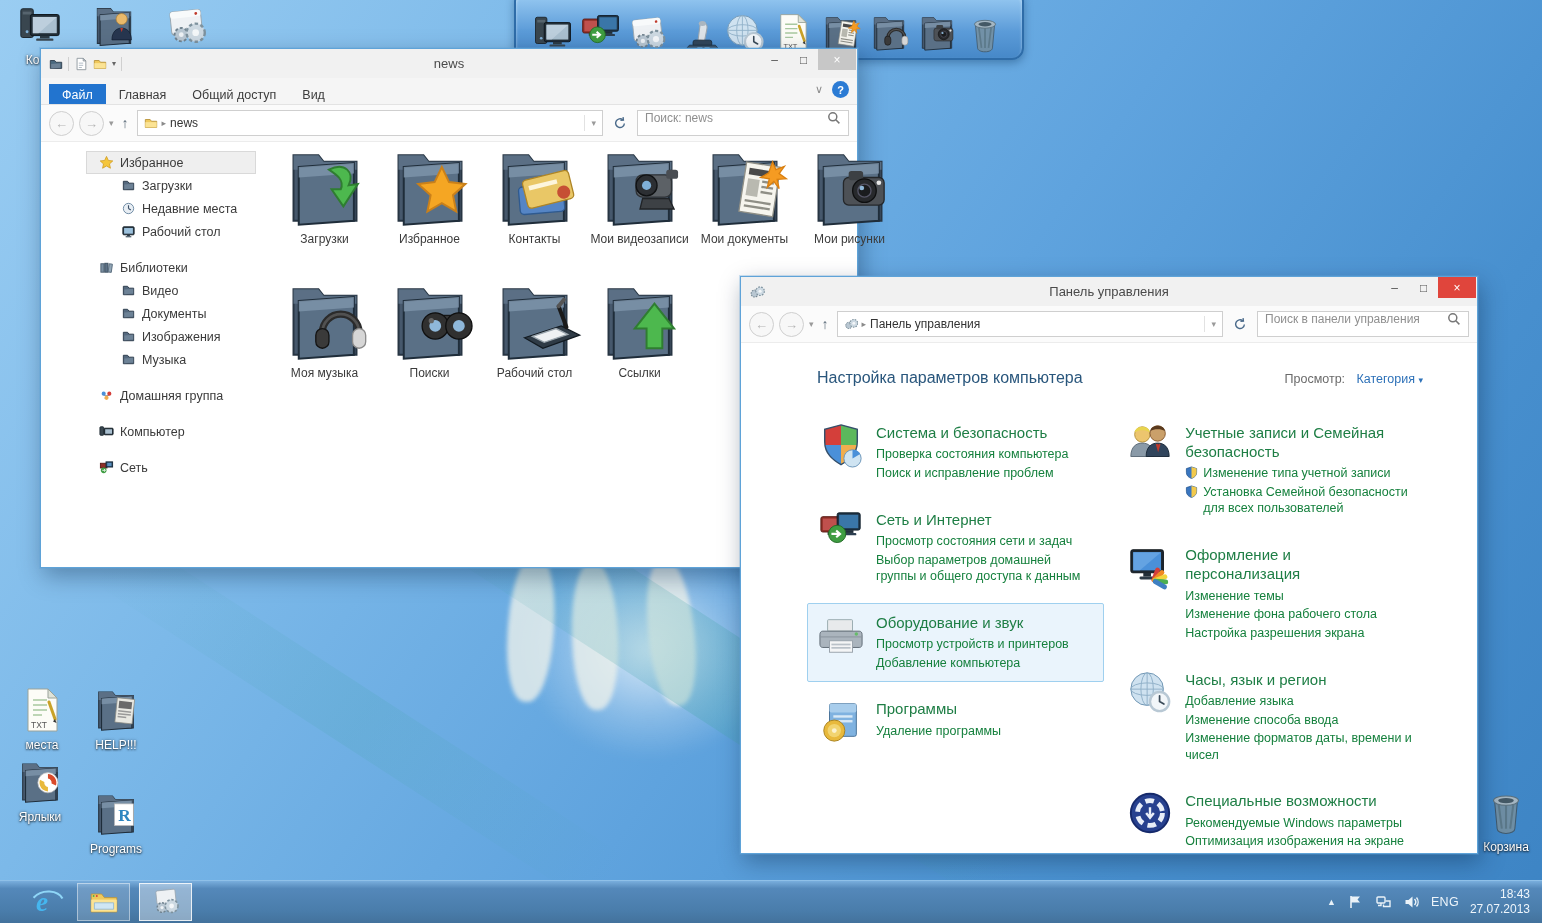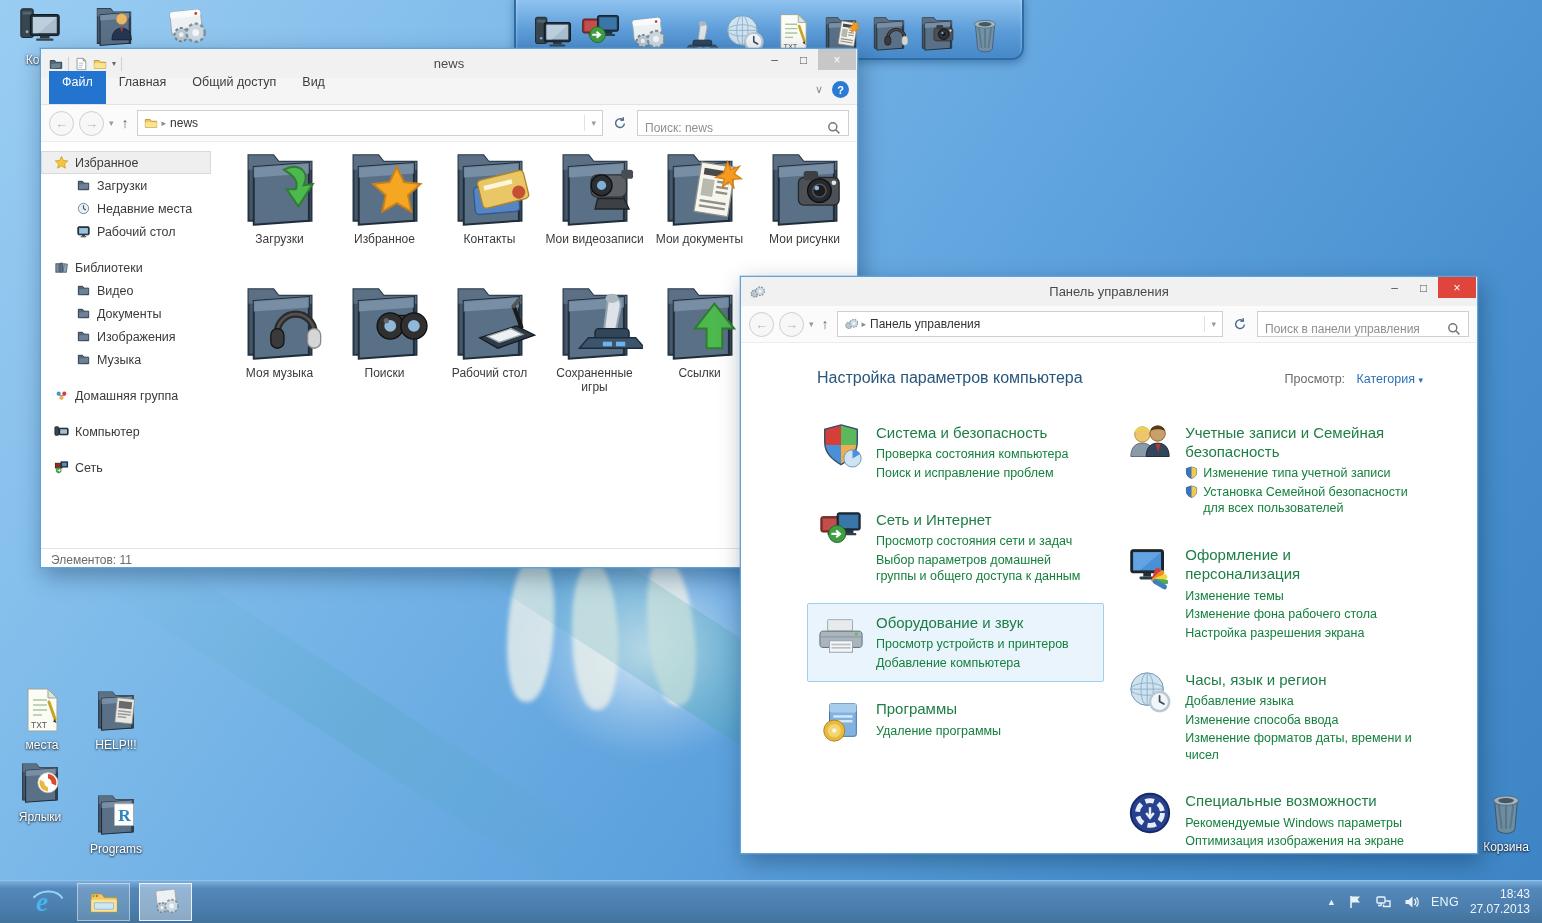--- a/index.html
+++ b/index.html
@@ -46,38 +46,38 @@
   .navrow{height:36px;display:flex;align-items:center;gap:5px;padding:0 8px;background:#fbfbfb;border-bottom:1px solid #ececec;}
   .navbtn{width:23px;height:23px;border:1px solid #cfcfcf;border-radius:50%;color:#b5b5b5;font-size:13px;
     display:flex;align-items:center;justify-content:center;background:#f7f7f7;}
   .smallglyph{color:#9a9a9a;font-size:9px;}
   .upbtn{color:#5a6a78;font-size:14px;padding:0 3px;}
   .addr{flex:1;height:24px;border:1px solid #cfcfcf;background:#fff;display:flex;align-items:center;padding:0 6px;gap:4px;font-size:12px;color:#333;}
   .addr .crumb{color:#8a8a8a;font-size:9px;}
   .addr .spacer{flex:1;}
   .addr .ddn{color:#9a9a9a;font-size:9px;border-left:1px solid #e2e2e2;padding-left:6px;height:16px;display:flex;align-items:center;}
   .refr{width:24px;height:24px;display:flex;align-items:center;justify-content:center;}
-  .searchbox{width:196px;height:24px;border:1px solid #cfcfcf;background:#fff;display:flex;align-items:flex-end;padding:0 7px;gap:6px;}
+  .searchbox{width:196px;height:24px;border:1px solid #cfcfcf;background:#fff;display:flex;align-items:flex-start;padding:0 7px;gap:6px;}
   .searchbox .ph{flex:1;font-size:12px;color:#8f8f8f;white-space:nowrap;overflow:hidden;}
   .mini-ic svg{width:14px;height:14px;display:block;}
 
   
   #news-win{left:40px;top:48px;width:818px;height:520px;z-index:3;}
   #qat{display:flex;align-items:center;gap:5px;padding-left:8px;z-index:2;}
   #qat .sep{width:1px;height:14px;background:#d0d0d0;}
   #qat .q{display:flex;align-items:center;}
   #qat .ddn{font-size:8px;color:#666;}
   .ribbon{height:26px;background:#f5f5f5;border-bottom:1px solid #e3e3e3;display:flex;align-items:flex-end;position:relative;}
-  .rtab{font-size:12.5px;color:#3c3c3c;padding:4px 13px 15px;cursor:default;}
+  .rtab{font-size:12.5px;color:#3c3c3c;padding:4px 13px 2px;cursor:default;}
   .rtab.active{background:#2274cf;color:#fff;margin-left:8px;}
   .rib-right{position:absolute;right:8px;top:3px;display:flex;align-items:center;gap:9px;}
   .rib-right .chev{color:#8a8a8a;font-size:11px;}
   .helpbtn{width:17px;height:17px;border-radius:50%;background:#2b7bd4;color:#fff;font-size:11px;font-weight:bold;
     display:flex;align-items:center;justify-content:center;}
-  #news-body{display:flex;height:406px;}
+  #news-body{display:flex;height:406px;padding-left:45px;}
   #news-side{width:170px;padding-top:9px;box-sizing:border-box;flex-shrink:0;}
   .side-item{display:flex;align-items:center;gap:6px;height:21px;font-size:12.5px;color:#3a3a3a;padding-left:12px;border:1px solid transparent;}
   .side-item.lvl1{padding-left:34px;}
   .side-item.gap{margin-top:13px;}
   .side-item.selected{background:#efefef;border-color:#d9d9d9;}
   .side-item .sic svg{width:15px;height:15px;display:block;}
   #news-tiles{flex:1;padding:4px 0 0 16px;display:grid;grid-template-columns:repeat(6,105px);grid-auto-rows:134px;}
   .tile{text-align:center;}
   .tile .tic svg{width:96px;height:84px;}
   .tile .tlb{display:block;font-size:12px;color:#3b3b3b;line-height:1.18;margin-top:-2px;}
@@ -657,40 +657,23 @@
                   <path d="M34 43 l18 -6 9 4.5 -18 6 z" fill="#eef1f3" stroke="#9aa5ad"></path>
                   <path d="M54 20 l6 16" stroke="#1a1a1a" stroke-width="3" stroke-linecap="round"></path>
                   <path d="M54 20 l4 -5" stroke="#555555" stroke-width="3" stroke-linecap="round"></path>
                 </g>
               </svg></span><span class="tlb">Рабочий стол</span></div>
           <div class="tile"><span class="tic"><svg viewBox="0 0 72 64">
                 <path d="M12 7 h19 l4 5 h25 v45 h-48 z" fill="#46586c" stroke="#273543" stroke-width="1.5"></path>
                 <path d="M12 7 h19 l4 5 h25 v6 h-48 z" fill="#5d7288" opacity="0.9"></path>
                 <path d="M16 16 l42 -3 v44 l-42 3 z" fill="#5a7086" stroke="#1f2d3a" stroke-width="1.5"></path>
                 <path d="M16 16 l42 -3 v8 l-42 3 z" fill="#7d93a9" opacity="0.85"></path>
-                <g>
-                  <path d="M46 14 c7 -3 11 1 9 9 l-3 15 -9 -1 z" fill="#dde3e8" stroke="#97a5b1" stroke-width="1.5"></path>
-                  <ellipse cx="49" cy="14" rx="5" ry="3.5" fill="#aab6c0"></ellipse>
-                  <rect x="36" y="37" width="26" height="9" rx="3" fill="#31465a" stroke="#16242f"></rect>
-                  <path d="M31 44 h36 l7 8 h-50 z" fill="#3c556c" stroke="#1b2c3a"></path>
-                  <rect x="42" y="47" width="7" height="3.5" fill="#6db3e8"></rect>
-                  <rect x="52" y="47" width="7" height="3.5" fill="#6db3e8"></rect>
-                </g>
-              </svg></span><span class="tlb">Сохраненные игры</span></div>
-          <div class="tile"><span class="tic"><svg viewBox="0 0 72 64">
-                <path d="M12 7 h19 l4 5 h25 v45 h-48 z" fill="#46586c" stroke="#273543" stroke-width="1.5"></path>
-                <path d="M12 7 h19 l4 5 h25 v6 h-48 z" fill="#5d7288" opacity="0.9"></path>
-                <path d="M16 16 l42 -3 v44 l-42 3 z" fill="#5a7086" stroke="#1f2d3a" stroke-width="1.5"></path>
-                <path d="M16 16 l42 -3 v8 l-42 3 z" fill="#7d93a9" opacity="0.85"></path>
                 <path d="M41 52 v-15 h-9 l15 -19 15 19 h-9 v15 z" fill="#4db84e" stroke="#2f7d31" stroke-width="1.5"></path>
               </svg></span><span class="tlb">Ссылки</span></div>
         </div>
-    </div>
-    <div class="statusbar">
-      <span>Элементов: 11</span>
     </div>
   </section>
 
   <section class="win" id="cp-win">
     <div class="titlebar">
       <span class="t-ic mini-ic">
           <svg viewBox="0 0 20 18">
             <circle cx="7" cy="11" r="4.5" fill="#b9c7d2" stroke="#71838f" stroke-width="1.4" stroke-dasharray="2 1.4"></circle>
             <circle cx="14" cy="8" r="5.5" fill="#cdd9e2" stroke="#7e929e" stroke-width="1.5" stroke-dasharray="2.2 1.6"></circle>
             <circle cx="14" cy="8" r="2" fill="#f4f7f9"></circle>

